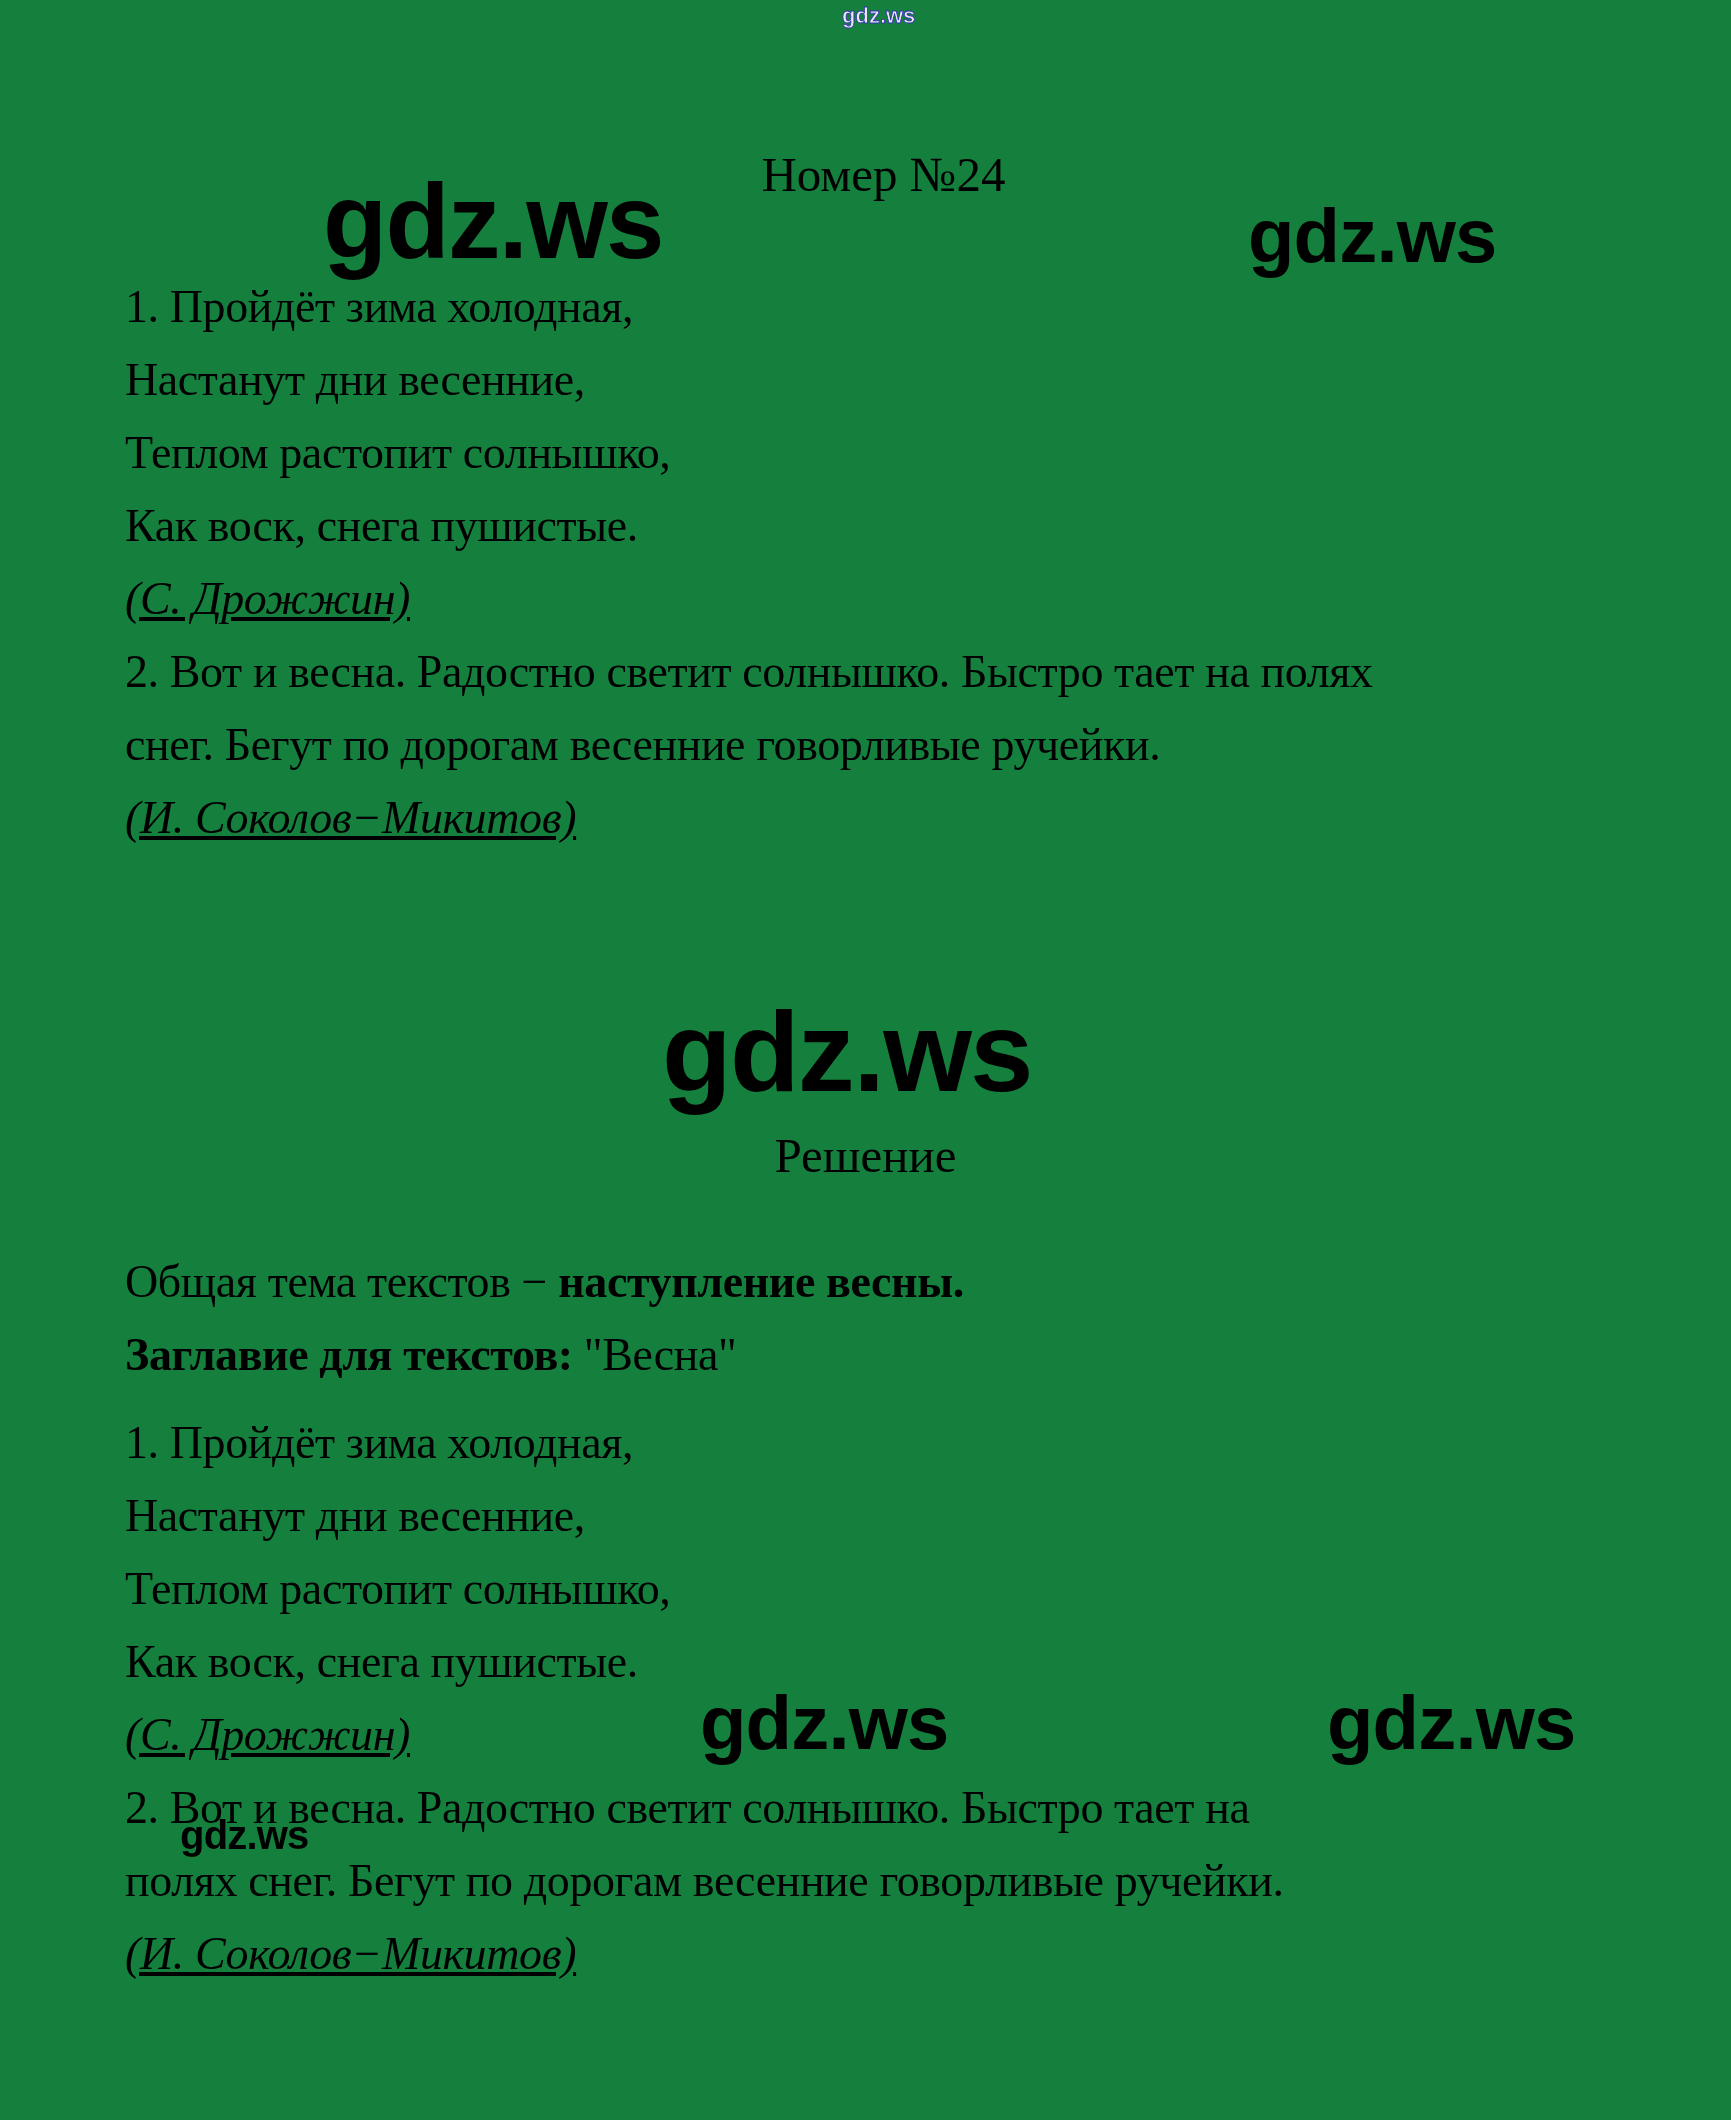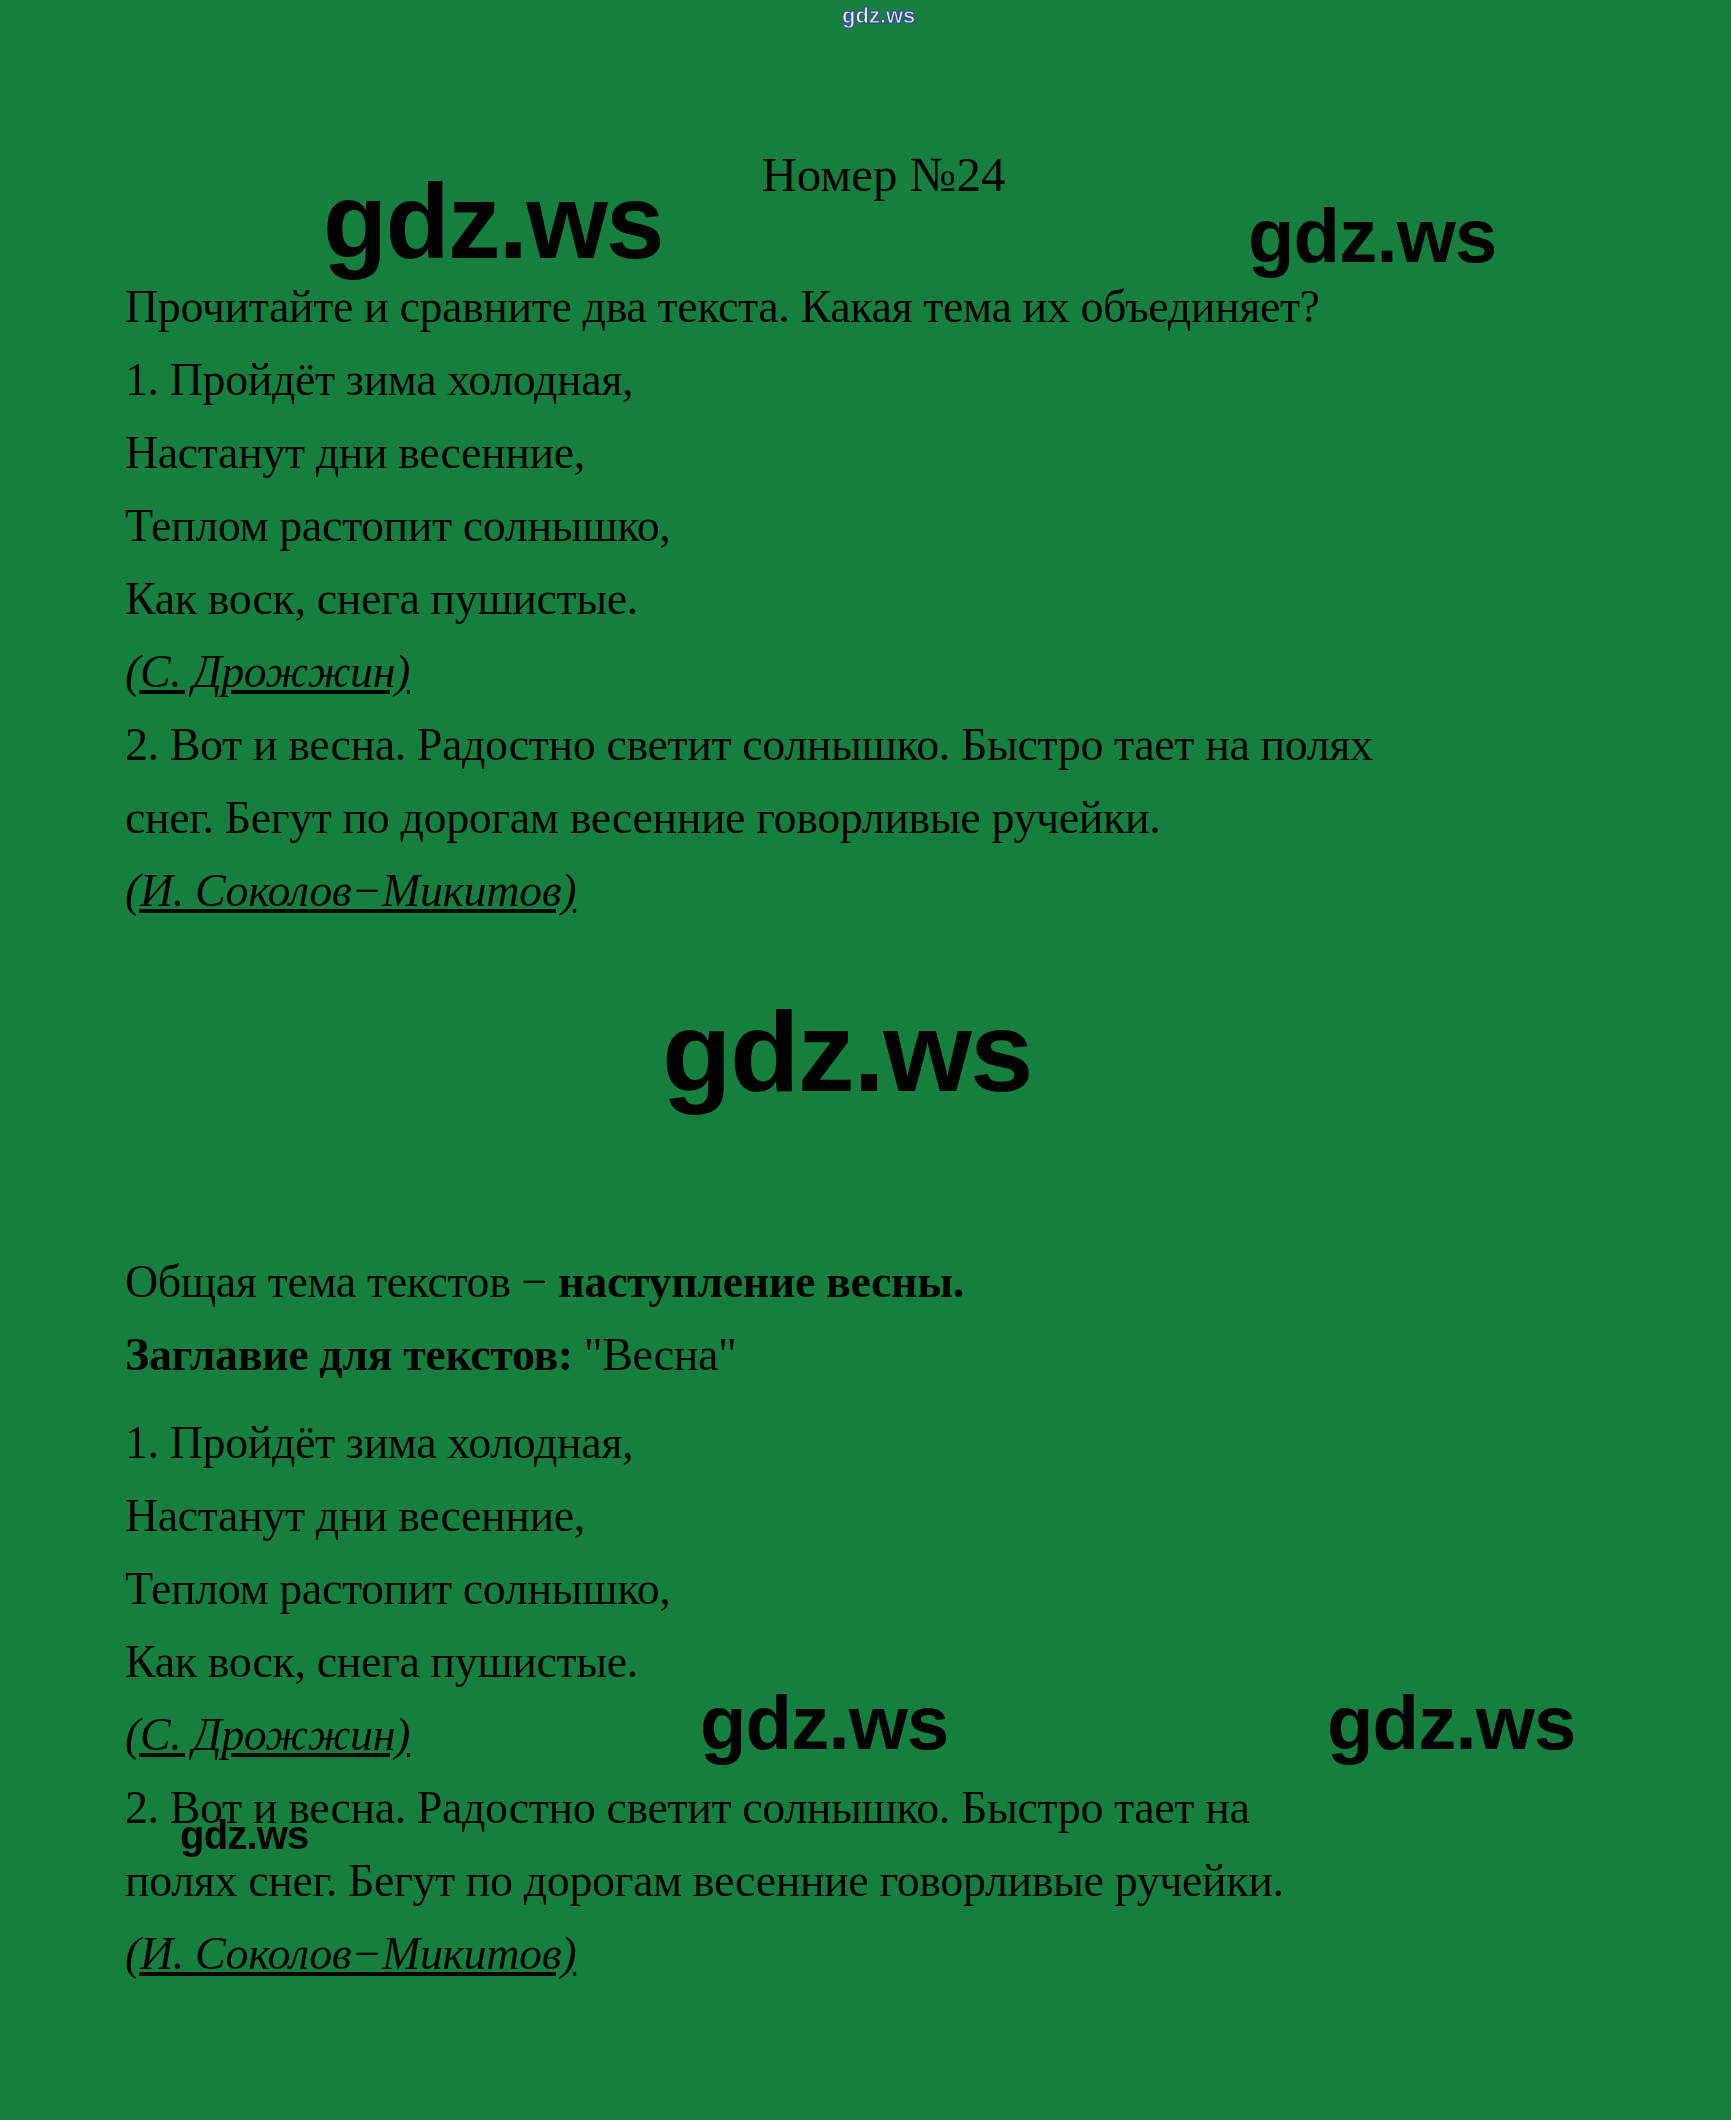--- a/index.html
+++ b/index.html
@@ -69,31 +69,31 @@
   <div class="wm wm-xl" style="top:169px; left:323px;">gdz.ws</div>
   <div class="wm wm-md" style="top:198px; left:1248px;">gdz.ws</div>
   <div class="wm wm-xxl" style="top:995px; left:662px;">gdz.ws</div>
   <div class="wm wm-md" style="top:1685px; left:700px;">gdz.ws</div>
   <div class="wm wm-md" style="top:1685px; left:1327px;">gdz.ws</div>
   <div class="wm wm-sm" style="top:1815px; left:180px;">gdz.ws</div>
 
   <div class="doc-title">Номер №24</div>
 
   <div class="textblock" style="top:270px;">
-    <div class="line">Прочитайте и сравните два текста. Какая тема их объединяет?</div>
     <div class="line">1. Пройдёт зима холодная,</div>
     <div class="line">Настанут дни весенние,</div>
     <div class="line">Теплом растопит солнышко,</div>
     <div class="line">Как воск, снега пушистые.</div>
     <div class="line author">(С. Дрожжин)</div>
     <div class="line">2. Вот и весна. Радостно светит солнышко. Быстро тает на полях</div>
     <div class="line">снег. Бегут по дорогам весенние говорливые ручейки.</div>
     <div class="line author">(И. Соколов−Микитов)</div>
   </div>
 
+  <div class="solution-heading">Решение</div>
 
   <div class="textblock" style="top:1245px;">
     <div class="line"><span>Общая тема текстов − </span><span class="bold">наступление весны.</span></div>
     <div class="line"><span class="bold">Заглавие для текстов:</span><span> "Весна"</span></div>
     <div class="line sol-gap">1. Пройдёт зима холодная,</div>
     <div class="line">Настанут дни весенние,</div>
     <div class="line">Теплом растопит солнышко,</div>
     <div class="line">Как воск, снега пушистые.</div>
     <div class="line author">(С. Дрожжин)</div>
     <div class="line">2. Вот и весна. Радостно светит солнышко. Быстро тает на</div>

